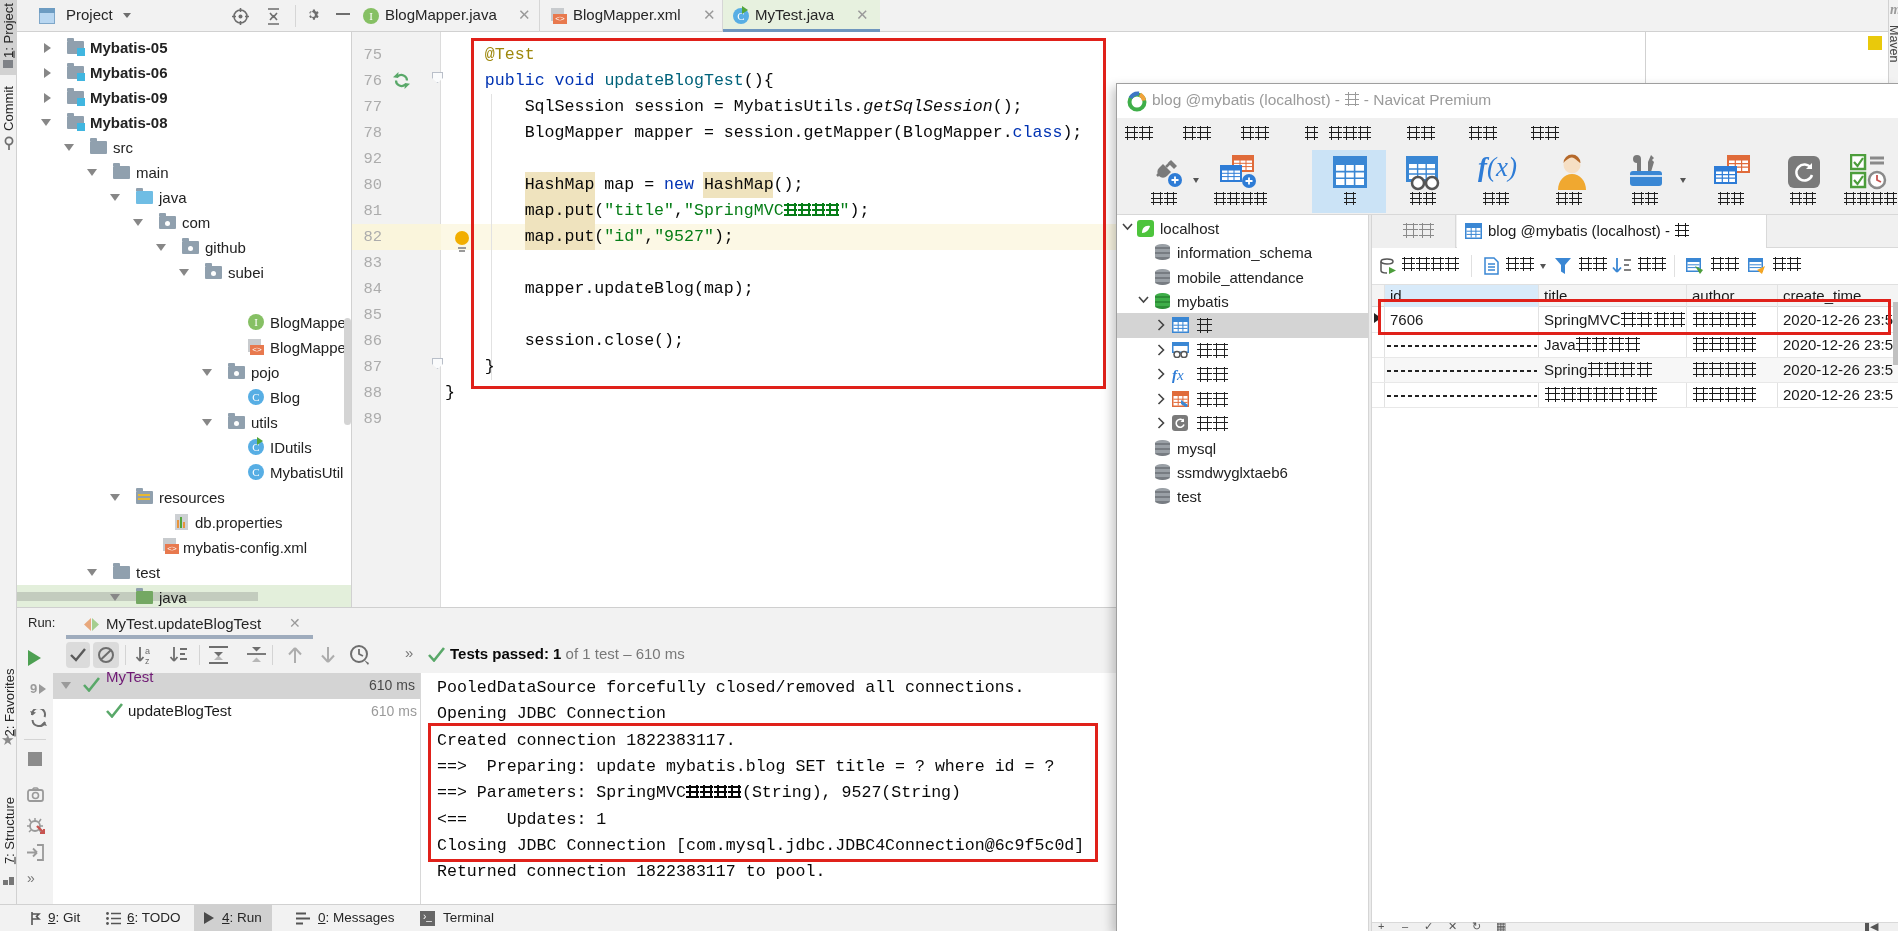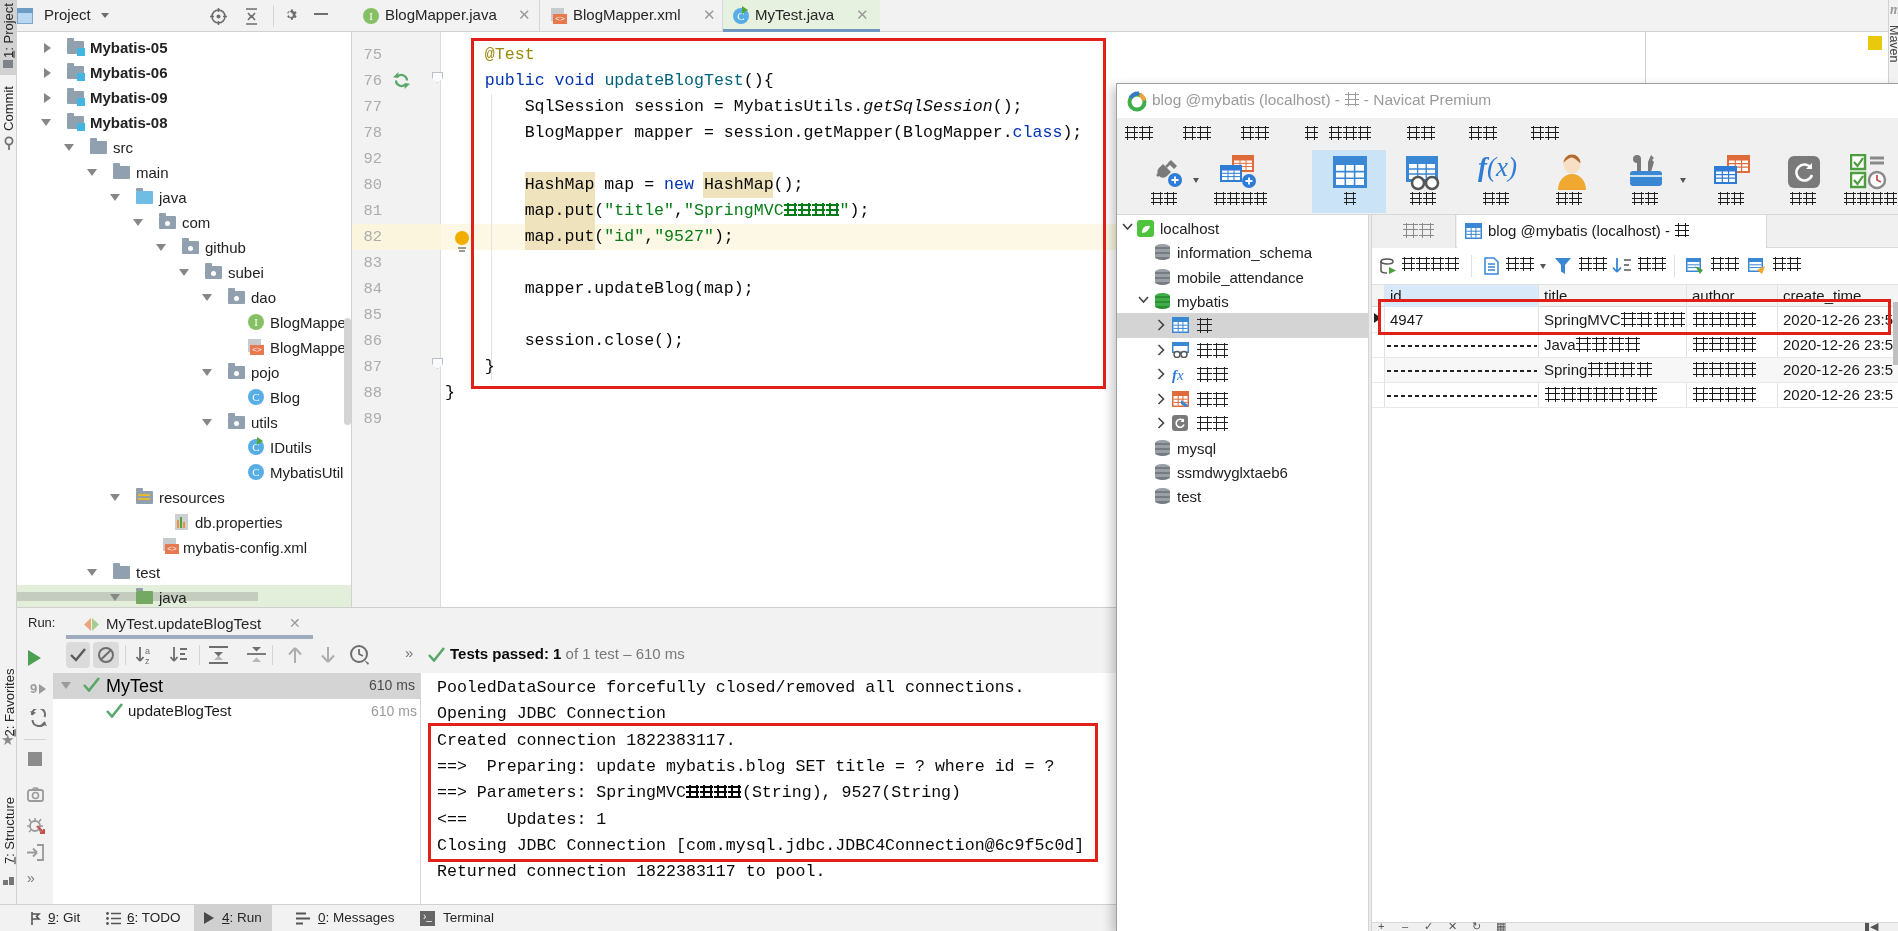--- a/index.html
+++ b/index.html
@@ -78,26 +78,20 @@
         <span class="folder" style="left:165px;top:6px"></span>
         <span class="abs" style="left:171px;top:11px;width:5px;height:5px;background:#fff;border-radius:3px"></span>
         <span class="abs" style="left:188px">github</span>
       </div>
   <div class="trow" style="left:0;top:228px;width:335px">
         <span class="tri-d abs" style="left:162px;top:9px"></span>
         <span class="folder" style="left:188px;top:6px"></span>
         <span class="abs" style="left:194px;top:11px;width:5px;height:5px;background:#fff;border-radius:3px"></span>
         <span class="abs" style="left:211px">subei</span>
       </div>
-  <div class="trow" style="left:0;top:253px;width:335px">
-        <span class="tri-d abs" style="left:185px;top:9px"></span>
-        <span class="folder" style="left:211px;top:6px"></span>
-        <span class="abs" style="left:217px;top:11px;width:5px;height:5px;background:#fff;border-radius:3px"></span>
-        <span class="abs" style="left:234px">dao</span>
-      </div>
   <div class="trow" style="left:0;top:278px;width:335px">
         <span class="abs" style="left:231px;top:4px;width:16px;height:16px;background:#86C064;border-radius:9px;color:#fff;font-size:11px;text-align:center;line-height:16px;font-family:'Liberation Serif',serif">I</span>
         <span class="abs" style="left:253px">BlogMappe</span>
       </div>
   <div class="trow" style="left:0;top:303px;width:335px">
         <span class="abs" style="left:231px;top:4px;width:13px;height:13px;background:#C8CBCE"></span>
         <span class="abs" style="left:233px;top:10px;width:14px;height:10px;background:#E8794E;color:#fff;font-size:8px;line-height:10px;text-align:center">&lt;&gt;</span>
         <span class="abs" style="left:253px">BlogMappe</span>
       </div>
   <div class="trow" style="left:0;top:328px;width:335px">
@@ -152,21 +146,21 @@
   <div class="trow" style="left:0;top:553px;width:335px;background:#E3EFDB">
         <span class="abs" style="left:0;top:7px;width:241px;height:9px;background:#BDC5B8;opacity:.85"></span>
         <span class="tri-d abs" style="left:93px;top:9px"></span>
         <span class="folder" style="left:119px;top:6px;background:#74A863"></span>
         <span class="abs" style="left:142px">java</span>
       </div>
 
   <div class="abs" style="left:327px;top:286px;width:7px;height:107px;background:#D4D4D4;border-radius:4px"></div>
 </div>
 
-<div class="abs" style="left:6px;top:0;width:335px;height:34px">
+<div class="abs" style="left:28px;top:0;width:335px;height:34px">
   <span class="abs" style="left:11px;top:8px;width:16px;height:16px;background:#B9D7F1;border:1px solid #7FA7C9"></span>
   <span class="abs" style="left:11px;top:8px;width:16px;height:5px;background:#6D9CC2"></span>
   <span class="abs" style="left:38px;top:6px;font-size:15px;color:#262626">Project</span>
   <span class="tri-d abs" style="left:95px;top:13px;border-top-color:#6e6e6e;border-left-width:4px;border-right-width:4px;border-top-width:5px"></span>
   <svg class="abs" style="left:204px;top:8px" width="17" height="17" viewBox="0 0 17 17">
         <circle cx="8.5" cy="8.5" r="6.5" fill="none" stroke="#6e6e6e" stroke-width="1.6"></circle>
         <circle cx="8.5" cy="8.5" r="2" fill="#6e6e6e"></circle>
         <path d="M8.5 0v4M8.5 13v4M0 8.5h4M13 8.5h4" stroke="#6e6e6e" stroke-width="1.6"></path>
       </svg>
   <svg class="abs" style="left:237px;top:8px" width="17" height="17" viewBox="0 0 17 17">
@@ -346,21 +340,21 @@
         <path d="M10 1h6v15h-6" fill="none" stroke="#9a9a9a" stroke-width="1.8"></path>
         <path d="M0 8.5h10M10 8.5L6 4.5M10 8.5l-4 4" stroke="#9a9a9a" stroke-width="1.8" fill="none"></path>
       </svg>
   <span class="abs" style="left:10px;top:262px;font-size:14px;color:#777">»</span>
 
   <div class="abs" style="left:36px;top:65px;width:367px;height:26px;background:#D4D4D4"></div>
   <span class="tri-d abs" style="left:44px;top:74px;border-top-color:#9a9a9a"></span>
   <svg class="abs" style="left:66px;top:69px" width="17" height="15" viewBox="0 0 17 15">
         <path d="M1 8l5 5.5L16 1" fill="none" stroke="#59A869" stroke-width="2.6"></path>
       </svg>
-  <span class="abs" style="left:89px;top:68px;font-size:18px;color:#000000">MyTest</span>
+  <span class="abs" style="left:89px;top:60px;font-size:15px;color:#701a75">MyTest</span>
   <span class="abs" style="left:352px;top:69px;font-size:14px;color:#4a4a4a">610 ms</span>
   <svg class="abs" style="left:89px;top:95px" width="17" height="15" viewBox="0 0 17 15">
         <path d="M1 8l5 5.5L16 1" fill="none" stroke="#59A869" stroke-width="2.6"></path>
       </svg>
   <span class="abs" style="left:111px;top:94px;font-size:15px;color:#1a1a1a">updateBlogTest</span>
   <span class="abs" style="left:354px;top:95px;font-size:14px;color:#9a9a9a">610 ms</span>
   <div class="abs" style="left:403px;top:65px;width:1px;height:232px;background:#D8D8D8"></div>
 
   <div class="cl" style="left:420px;top:67px">PooledDataSource forcefully closed/removed all connections.</div>
   <div class="cl" style="left:420px;top:93px">Opening JDBC Connection</div>
@@ -693,21 +687,21 @@
       <div class="abs" style="left:166px;top:0;width:1px;height:122px;background:#E2E2E2"></div>
       <div class="abs" style="left:314px;top:0;width:1px;height:122px;background:#E2E2E2"></div>
       <div class="abs" style="left:405px;top:0;width:1px;height:122px;background:#E2E2E2"></div>
 
       <div class="abs" style="left:0;top:47px;width:527px;height:1px;background:#E8E8E8"></div>
       <div class="abs" style="left:0;top:72px;width:527px;height:1px;background:#E8E8E8"></div>
       <div class="abs" style="left:13px;top:73px;width:514px;height:24px;background:#F7F7F7"></div>
       <div class="abs" style="left:0;top:97px;width:527px;height:1px;background:#E8E8E8"></div>
       <div class="abs" style="left:0;top:122px;width:527px;height:1px;background:#E8E8E8"></div>
       <div class="abs" style="left:2px;top:28px;width:0;height:0;border-top:5px solid transparent;border-bottom:5px solid transparent;border-left:7px solid #222"></div>
-      <span class="abs" style="left:18px;top:26px">4947</span>
+      <span class="abs" style="left:18px;top:26px">7606</span>
           <span class="abs" style="left:172px;top:26px">SpringMVC<i class="cj"></i><i class="cj"></i><i class="cj"></i><i class="cj"></i></span>
           <span class="abs" style="left:320px;top:26px"><i class="cj"></i><i class="cj"></i><i class="cj"></i><i class="cj"></i></span>
           <span class="abs" style="left:411px;top:26px">2020-12-26 23:5</span>
       <span class="abs dash" style="left:15px;top:60px;width:150px;height:2px"></span>
           <span class="abs" style="left:172px;top:51px">Java<i class="cj"></i><i class="cj"></i><i class="cj"></i><i class="cj"></i></span>
           <span class="abs" style="left:320px;top:51px"><i class="cj"></i><i class="cj"></i><i class="cj"></i><i class="cj"></i></span>
           <span class="abs" style="left:411px;top:51px">2020-12-26 23:5</span>
       <span class="abs dash" style="left:15px;top:85px;width:150px;height:2px"></span>
           <span class="abs" style="left:172px;top:76px">Spring<i class="cj"></i><i class="cj"></i><i class="cj"></i><i class="cj"></i></span>
           <span class="abs" style="left:320px;top:76px"><i class="cj"></i><i class="cj"></i><i class="cj"></i><i class="cj"></i></span>

